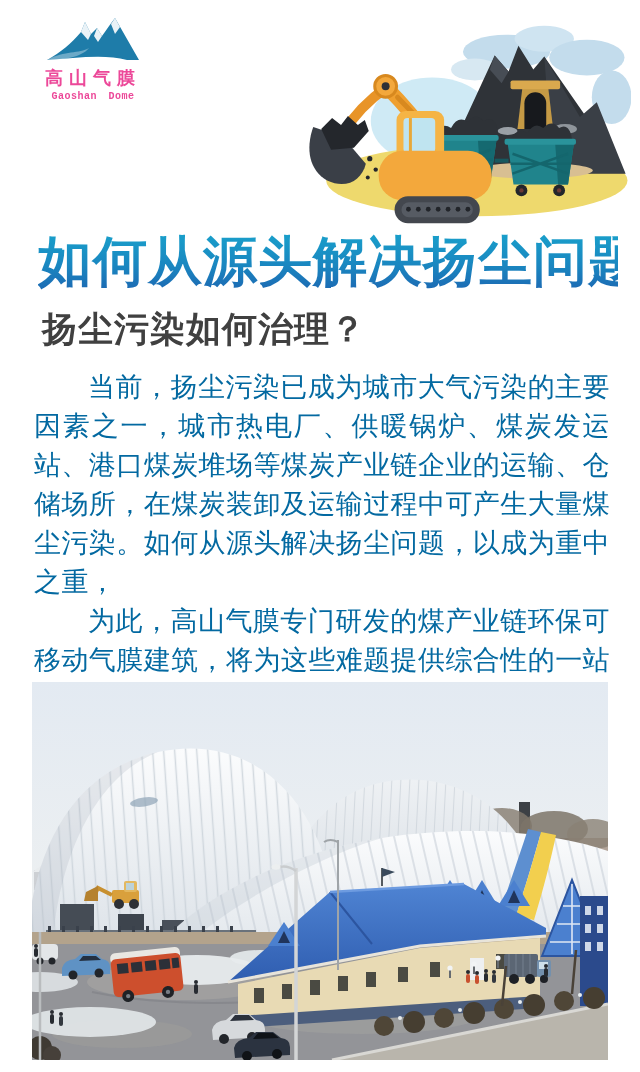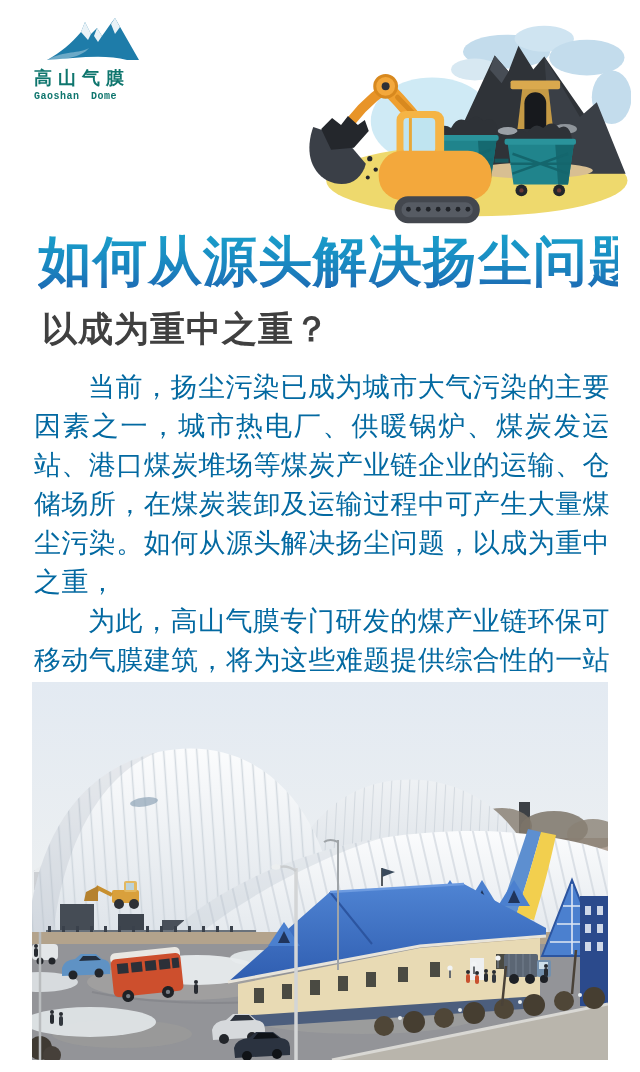--- a/index.html
+++ b/index.html
@@ -1,21 +1,21 @@
 <!DOCTYPE html>
 <html><head>
 <meta charset="utf-8">
 <style>
   * { margin:0; padding:0; box-sizing:border-box; }
   html,body { background:#fff; }
   body { font-family:"Liberation Sans","DejaVu Sans",sans-serif; }
   .page { position:relative; width:640px; height:1072px; background:#ffffff; overflow:hidden; margin:0 auto; }
 
   
-  .logo { position:absolute; left:34px; top:14px; width:118px; text-align:left; color:#0f766e; }
+  .logo { position:absolute; left:34px; top:14px; width:118px; text-align:center; color:#ec4899; }
   .logo svg { display:block; margin:0 auto; }
   .logo-zh { font-size:18px; font-weight:bold; letter-spacing:6px; margin-top:2px; white-space:nowrap; }
   .logo-en { font-size:10px; font-weight:bold; letter-spacing:0.5px; word-spacing:5px; margin-top:1px; white-space:nowrap;font-family:Liberation Mono, monospace; }
 
   
   .kicker { position:absolute; left:46px; top:122px; font-size:47px; font-weight:900; color:#474747; letter-spacing:1px; white-space:nowrap; }
   .illustration { position:absolute; left:283px; top:10px; width:348px; height:228px; }
   .title { position:absolute; left:38px; top:226px; width:580px; font-size:54px; font-weight:900; letter-spacing:1px; white-space:nowrap;
            color:#1d5fae;
            background:linear-gradient(180deg,#19a5cd 0%,#1a86c0 55%,#1d5fae 100%);
@@ -115,21 +115,21 @@
         <circle cx="146" cy="201" r="2.4" fill="#22252a"></circle>
           <circle cx="156" cy="201" r="2.4" fill="#22252a"></circle>
         <circle cx="166" cy="201" r="2.4" fill="#22252a"></circle>
           <circle cx="176" cy="201" r="2.4" fill="#22252a"></circle>
         <circle cx="186" cy="201" r="2.4" fill="#22252a"></circle>
       </g>
     </svg>
   </div>
 
   <h1 class="title">如何从源头解决扬尘问题</h1>
-  <h3 class="subtitle">以成为重中之重？</h3>
+  <h3 class="subtitle">扬尘污染如何治理？</h3>
 
   <div class="article">
     <p>当前，扬尘污染已成为城市大气污染的主要因素之一，城市热电厂、供暖锅炉、煤炭发运站、港口煤炭堆场等煤炭产业链企业的运输、仓储场所，在煤炭装卸及运输过程中可产生大量煤尘污染。如何从源头解决扬尘问题，以成为重中之重，</p>
     <p>为此，高山气膜专门研发的煤产业链环保可移动气膜建筑，将为这些难题提供综合性的一站式解决方案。</p>
   </div>
 
   <figure class="photo">
     <svg viewBox="0 0 576 378">
       <defs>
         <linearGradient id="sky" x1="0" y1="0" x2="0" y2="1">

